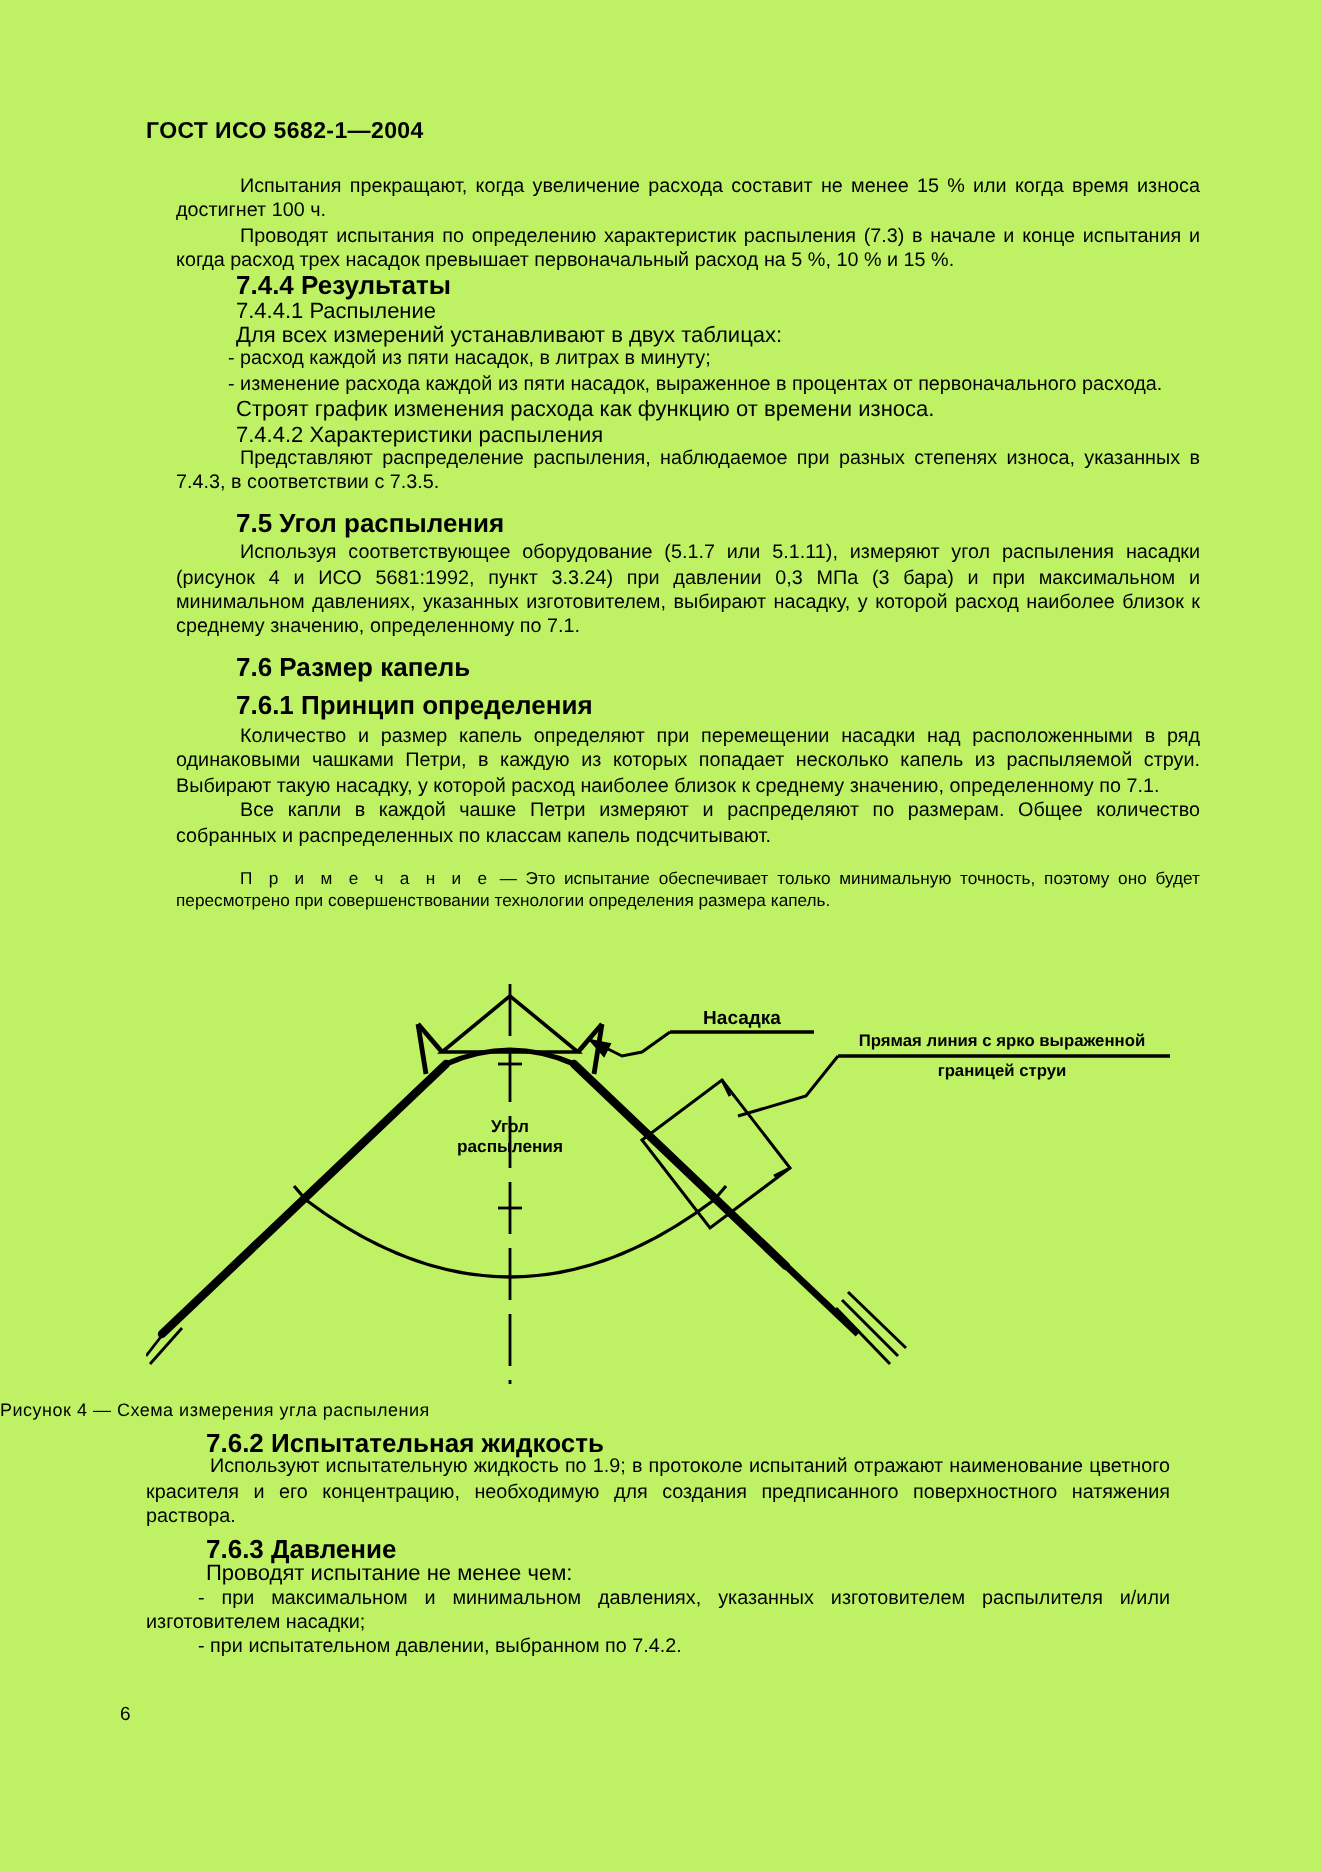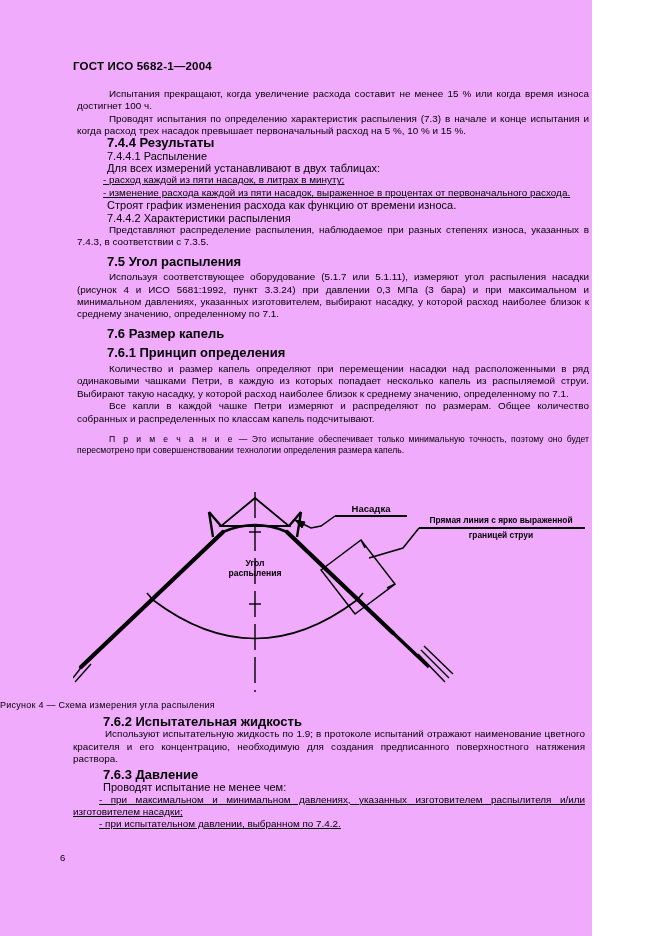--- a/index.html
+++ b/index.html
@@ -2,50 +2,50 @@
 <html><head>
 <meta charset="utf-8">
 <style>
   html, body {
     margin: 0;
     padding: 0;
     background: #ffffff;
   }
   .page {
     position: relative;
-    width: 592px;
+    width: 661px;
     height: 936px;
-    background: #f0abfc;
+    background: #bef264;
     font-family: "Liberation Sans", sans-serif;
     color: #000000;
     overflow: hidden;
   }
   .doc-header {
     position: absolute;
     left: 73px;
     top: 60px;
     font-size: 11.5px;
     font-weight: bold;
     letter-spacing: 0.2px;
   }
   .content {
     position: absolute;
-    left: 77px;
+    left: 88px;
     top: 88px;
     width: 512px;
   }
   p {
     margin: 0;
     font-size: 9.9px;
     line-height: 12.35px;
     text-align: justify;
     letter-spacing: 0.01px;
   }
   p.ind { text-indent: 32px; }
-  p.dash { text-indent: 26px; text-decoration: underline; }
+  p.dash { text-indent: 26px; }
   .h-bold {
     margin: 0;
     font-size: 13px;
     font-weight: bold;
     line-height: 12.4px;
     text-indent: 30px;
   }
   .h-plain {
     margin: 0;
     font-size: 11px;

